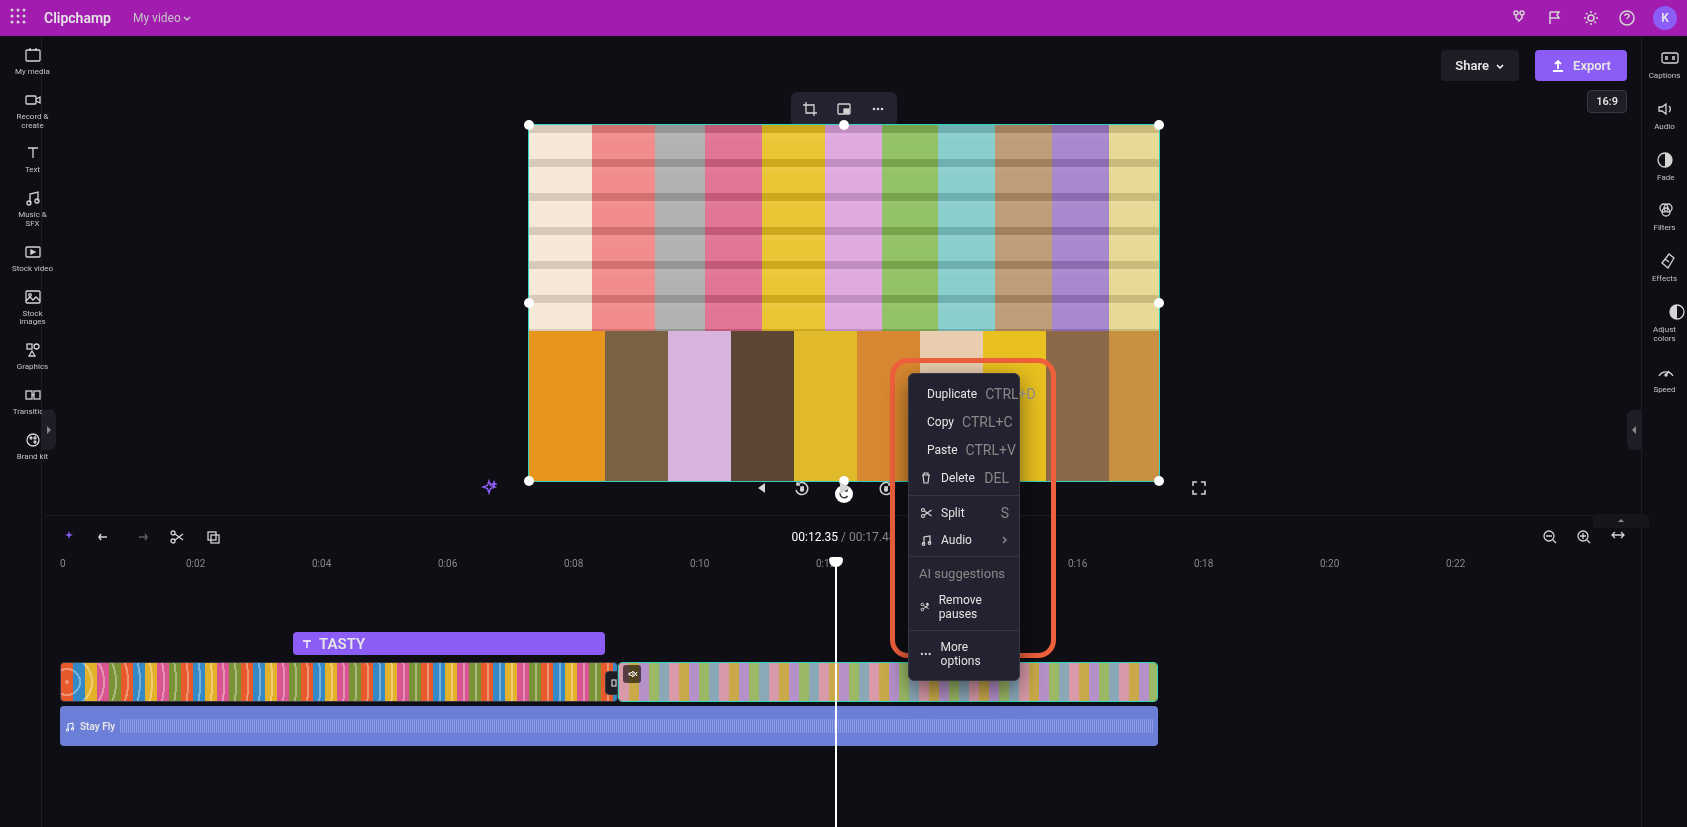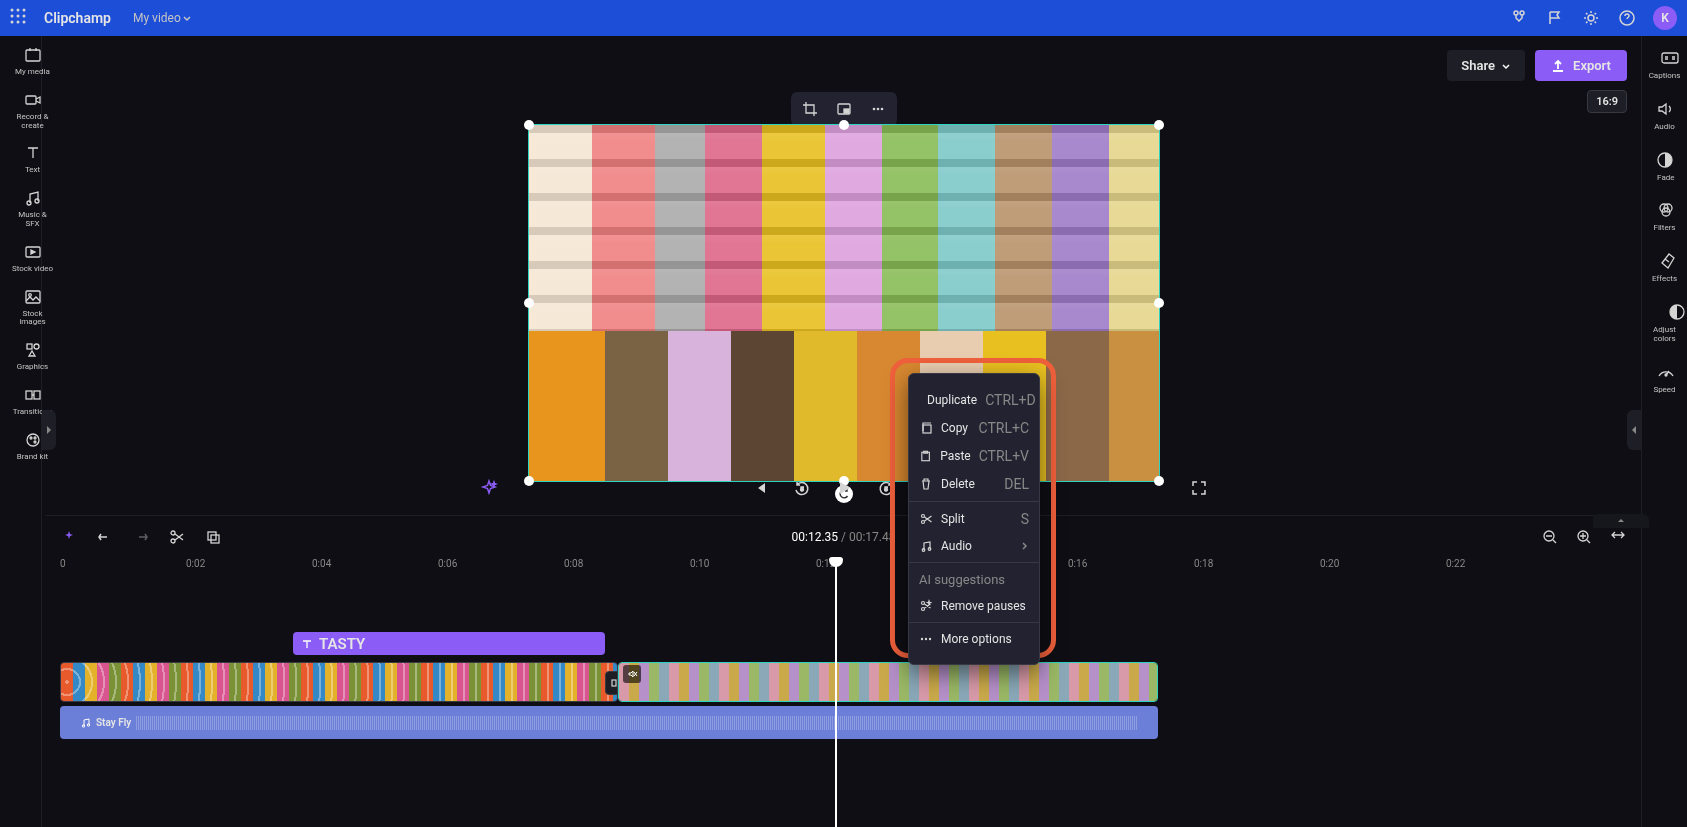--- a/index.html
+++ b/index.html
@@ -1,41 +1,41 @@
 <!DOCTYPE html>
 <html><head>
 <meta charset="utf-8">
 <style>
 * { margin: 0; padding: 0; box-sizing: border-box; font-family: -apple-system, BlinkMacSystemFont, 'Segoe UI', Roboto, sans-serif; }
 body { background: #0e0e14; color: #e5e5e5; width: 1687px; height: 827px; overflow: hidden; position: relative; }
 svg { display: block; }
 
 
-.header { height: 36px; background: #1d4ed8; display: flex; align-items: center; padding: 0 10px; }
+.header { height: 36px; background: #a21caf; display: flex; align-items: center; padding: 0 10px; }
 .apps-icon { width: 20px; height: 20px; margin-right: 14px; cursor: pointer; }
 .brand { font-weight: 600; font-size: 14px; margin-right: 22px; }
 .project-dropdown { display: flex; align-items: center; font-size: 12px; cursor: pointer; color: #c5c5c5; }
 .header-spacer { flex: 1; }
 .header-icon-btn { width: 36px; height: 36px; display: flex; align-items: center; justify-content: center; cursor: pointer; color: #d5d5d5; }
 .avatar { width: 24px; height: 24px; border-radius: 50%; background: #8b5cf6; display: flex; align-items: center; justify-content: center; font-size: 12px; font-weight: 600; margin-left: 8px; }
 
 
 .left-sidebar { position: absolute; left: 0; top: 36px; width: 42px; height: calc(100% - 36px); background: #0e0e14; border-right: 1px solid #1e1e26; display: flex; flex-direction: column; align-items: center; padding-top: 10px; gap: 14px; }
 .ls-item { display: flex; flex-direction: column; align-items: center; cursor: pointer; color: #c5c5c5; gap: 4px; width: 42px; text-align: center; margin-left: 24px; }
 .ls-item span { font-size: 8px; line-height: 1.1; }
 .left-expand { position: absolute; left: 42px; top: 410px; width: 14px; height: 40px; background: #1e1e26; border-radius: 0 6px 6px 0; display: flex; align-items: center; justify-content: center; cursor: pointer; }
 
 
 .right-sidebar { position: absolute; right: 0; top: 36px; width: 46px; height: calc(100% - 36px); background: #0e0e14; border-left: 1px solid #1e1e26; display: flex; flex-direction: column; align-items: center; padding-top: 12px; gap: 18px; }
 .rs-item { display: flex; flex-direction: column; align-items: flex-end; cursor: pointer; color: #c5c5c5; gap: 4px; }
 .rs-item span { font-size: 8px; text-align: center; line-height: 1.1; }
 .right-expand { position: absolute; right: 46px; top: 410px; width: 14px; height: 40px; background: #1e1e26; border-radius: 6px 0 0 6px; display: flex; align-items: center; justify-content: center; cursor: pointer; }
 
 
-.top-actions { position: absolute; top: 50px; right: 60px; display: flex; gap: 10px; align-items: center; }
+.top-actions { position: absolute; top: 50px; right: 60px; display: flex; gap: 16px; align-items: center; }
 .share-btn { background: #1e1e26; padding: 8px 14px; border-radius: 4px; display: flex; align-items: center; gap: 6px; font-size: 13px; cursor: pointer; font-weight: 600; }
 .export-btn { background: #8b5cf6; padding: 8px 16px; border-radius: 4px; display: flex; align-items: center; gap: 8px; font-size: 13px; font-weight: 600; cursor: pointer; }
 .aspect-badge { position: absolute; top: 90px; right: 60px; background: #1e1e26; border: 1px solid #383842; padding: 4px 8px; border-radius: 4px; font-size: 11px; font-weight: 600; }
 
 
 .preview-area { position: absolute; left: 56px; top: 36px; right: 56px; height: 472px; display: flex; flex-direction: column; align-items: center; justify-content: center; }
 .preview-toolbar { position: absolute; top: 56px; left: 50%; transform: translateX(-50%); background: #222230; border-radius: 6px; display: flex; gap: 4px; padding: 4px; }
 .pt-btn { width: 30px; height: 26px; display: flex; align-items: center; justify-content: center; cursor: pointer; border-radius: 4px; }
 .preview-frame { position: absolute; top: 88px; width: 632px; height: 358px; border: 1px solid #2dd4bf; background: #2a2a33; }
 .frame-handle { position: absolute; width: 10px; height: 10px; border-radius: 50%; background: #fff; }
@@ -76,27 +76,27 @@
 
 .tracks { position: absolute; top: 70px; left: 14px; right: 14px; bottom: 0; }
 .text-clip { position: absolute; top: 46px; left: 233px; width: 312px; height: 23px; background: #8b5cf6; border-radius: 4px; display: flex; align-items: center; padding: 0 8px; gap: 6px; font-size: 15px; font-weight: 600; }
 .video-clip1 { position: absolute; top: 76px; left: 0; width: 558px; height: 40px; border-radius: 4px; overflow: hidden; border: 1px solid #3a3a45; }
 .video-clip2 { position: absolute; top: 76px; left: 558px; width: 540px; height: 40px; border-radius: 4px; overflow: hidden; border: 1px solid #2dd4bf; }
 .donut-strip { width: 100%; height: 100%; background: repeating-linear-gradient(90deg, #e85a2c 0px, #e85a2c 12px, #3488c5 12px, #3488c5 24px, #e3b12a 24px, #e3b12a 36px, #d85590 36px, #d85590 48px, #7a9235 48px, #7a9235 60px); position: relative; }
 .donut-strip::after { content:''; position:absolute; inset:0; background: repeating-radial-gradient(circle at 6px 50%, rgba(255,255,255,0.35) 0px, rgba(255,255,255,0.35) 2px, transparent 2px, transparent 12px); }
 .macaron-strip { width: 100%; height: 100%; background: repeating-linear-gradient(90deg, #d89aa8 0px, #d89aa8 10px, #c9a94a 10px, #c9a94a 20px, #b590c9 20px, #b590c9 30px, #9ab865 30px, #9ab865 40px, #8aa8b8 40px, #8aa8b8 50px); }
 .clip-badge { position: absolute; top: 2px; left: 4px; width: 18px; height: 18px; background: rgba(0,0,0,0.6); border-radius: 3px; display: flex; align-items: center; justify-content: center; }
 .trans-badge { position: absolute; top: 8px; right: -12px; width: 24px; height: 24px; background: #1e1e26; border: 1px solid #3a3a45; border-radius: 4px; z-index: 3; display: flex; align-items: center; justify-content: center; }
-.audio-clip { position: absolute; top: 120px; left: 0; width: 1098px; height: 33px; background: #6b7fd8; border-radius: 4px; display: flex; align-items: center; padding: 0 20px; gap: 5px; font-size: 10px; font-weight: 600; overflow: hidden; }
+.audio-clip { position: absolute; top: 120px; left: 0; width: 1098px; height: 40px; background: #6b7fd8; border-radius: 4px; display: flex; align-items: center; padding: 0 4px; gap: 5px; font-size: 10px; font-weight: 600; overflow: hidden; }
 .waveform { flex: 1; height: 14px; background: repeating-linear-gradient(90deg, rgba(255,255,255,0.4) 0px, rgba(255,255,255,0.4) 1px, transparent 1px, transparent 2px); opacity: 0.6; }
 .playhead { position: absolute; top: 42px; bottom: 0; left: 789px; width: 2px; background: #fff; z-index: 5; }
 .playhead::before { content:''; position:absolute; top:-1px; left:-6px; width:14px; height:10px; background:#fff; border-radius: 3px 3px 7px 7px; }
 
 
-.context-menu { position: absolute; top: 373px; left: 908px; width: 132px; background: #222230; border: 1px solid #383842; border-radius: 6px; z-index: 20; padding: 12px 0; box-shadow: 0 8px 24px rgba(0,0,0,0.5); }
+.context-menu { position: absolute; top: 373px; left: 908px; width: 112px; background: #222230; border: 1px solid #383842; border-radius: 6px; z-index: 20; padding: 6px 0; box-shadow: 0 8px 24px rgba(0,0,0,0.5); }
 .cm-item { display: flex; align-items: center; gap: 8px; padding: 6px 10px; font-size: 12px; cursor: pointer; position: relative; }
 .cm-shortcut { margin-left: auto; font-size: 14px; color: #888; }
 .cm-divider { height: 1px; background: #383842; margin: 3px 0; }
 .cm-header { padding: 6px 10px; font-size: 13px; color: #888; }
 .cm-chevron { margin-left: auto; color: #888; }
 .highlight-ring { position: absolute; top: 358px; left: 890px; width: 166px; height: 300px; border: 5px solid #f0603c; border-radius: 18px; z-index: 19; pointer-events: none; }
 </style>
 </head>
 <body>
 

